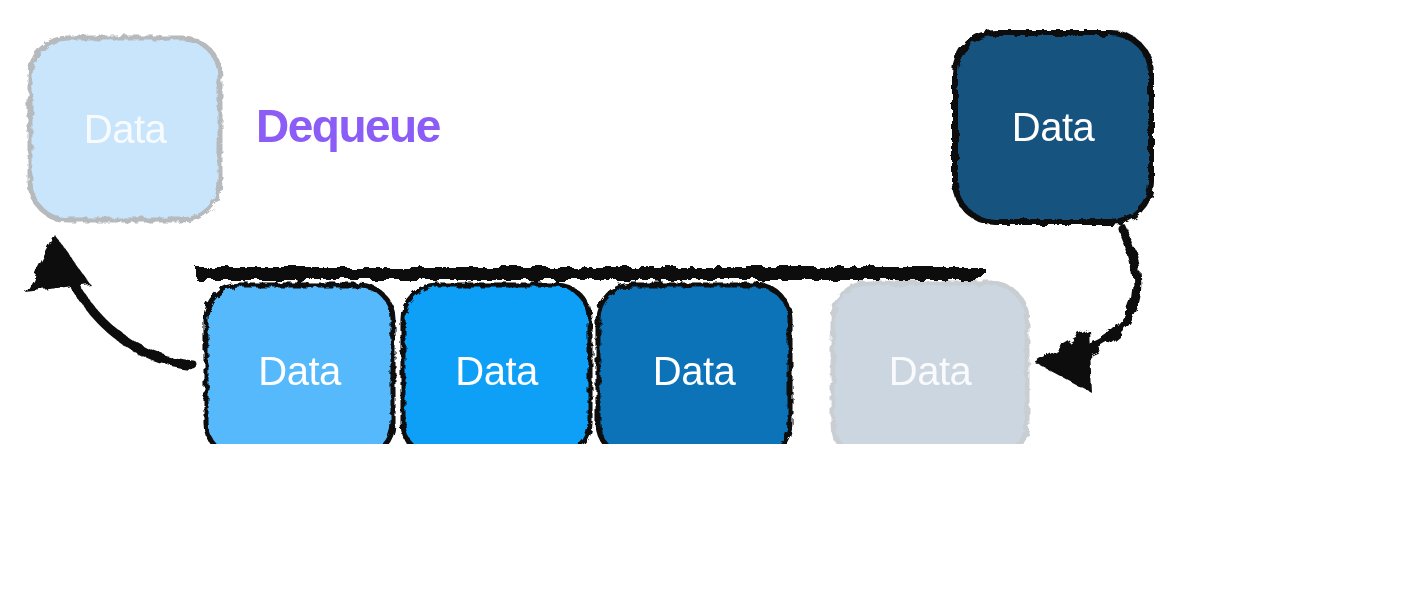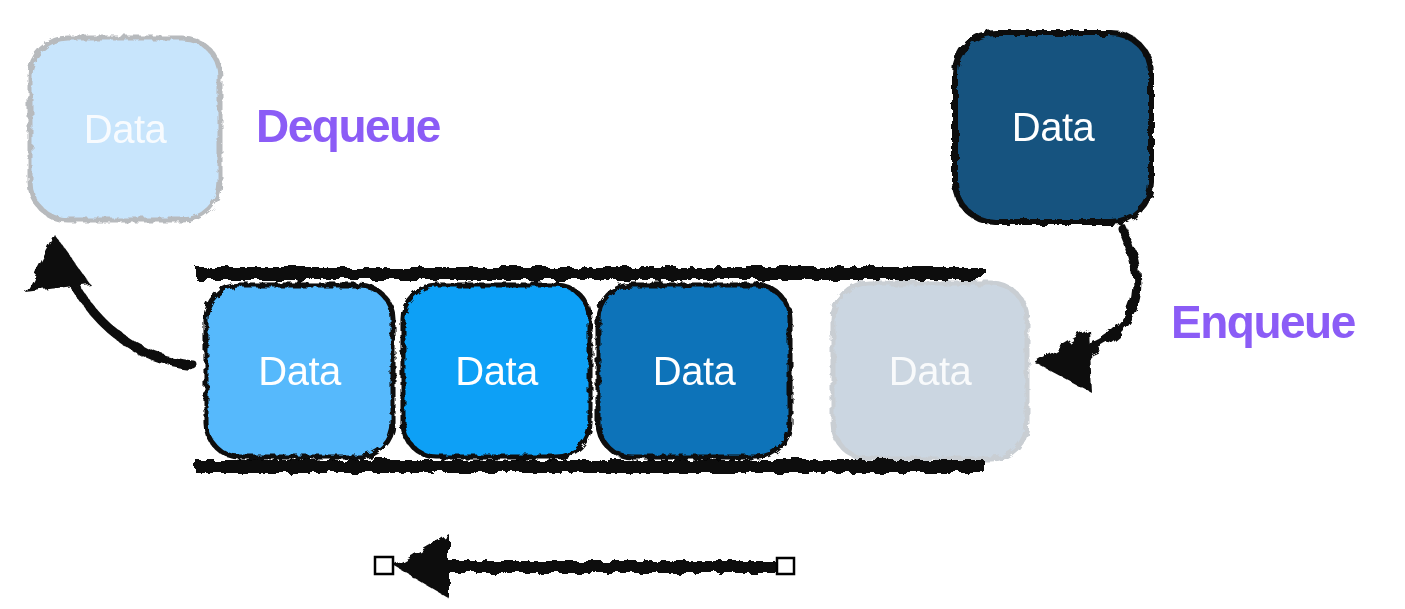--- a/index.html
+++ b/index.html
@@ -1,17 +1,17 @@
 <!DOCTYPE html>
 <html><head>
 <meta charset="utf-8">
 <style>
   html,body{margin:0;padding:0;background:#ffffff;}
   .stage{
-    position:relative;width:1405px;height:609px;background:#ffffff;
+    position:relative;width:1405px;height:444px;background:#ffffff;
     overflow:hidden;font-family:"Liberation Sans",sans-serif;
   }
   .diagram-svg{position:absolute;left:0;top:0;width:1405px;height:609px;}
   .heading{
     position:absolute;font-weight:700;font-size:46px;letter-spacing:-1.5px;
     color:#8b5cf6;white-space:nowrap;line-height:1.1;
   }
   .data-label{
     position:absolute;display:flex;align-items:center;justify-content:center;
     color:#ffffff;font-size:40px;font-weight:400;pointer-events:none;
@@ -65,14 +65,13 @@
 
   <div class="heading" style="left:256px;top:101px;">Dequeue</div>
 
   <div class="data-label" style="left:955px;top:33px;width:196px;height:189px;">Data</div>
 
   <div class="data-label" style="left:206px;top:285px;width:187px;height:172px;">Data</div>
   <div class="data-label" style="left:403px;top:285px;width:187px;height:172px;">Data</div>
   <div class="data-label" style="left:598px;top:285px;width:192px;height:172px;">Data</div>
   <div class="data-label faded" style="left:833px;top:283px;width:194px;height:176px;">Data</div>
 
-  <div class="heading" style="left:1171px;top:297px;">Enqueue</div>
 </div>
 
 </body></html>

